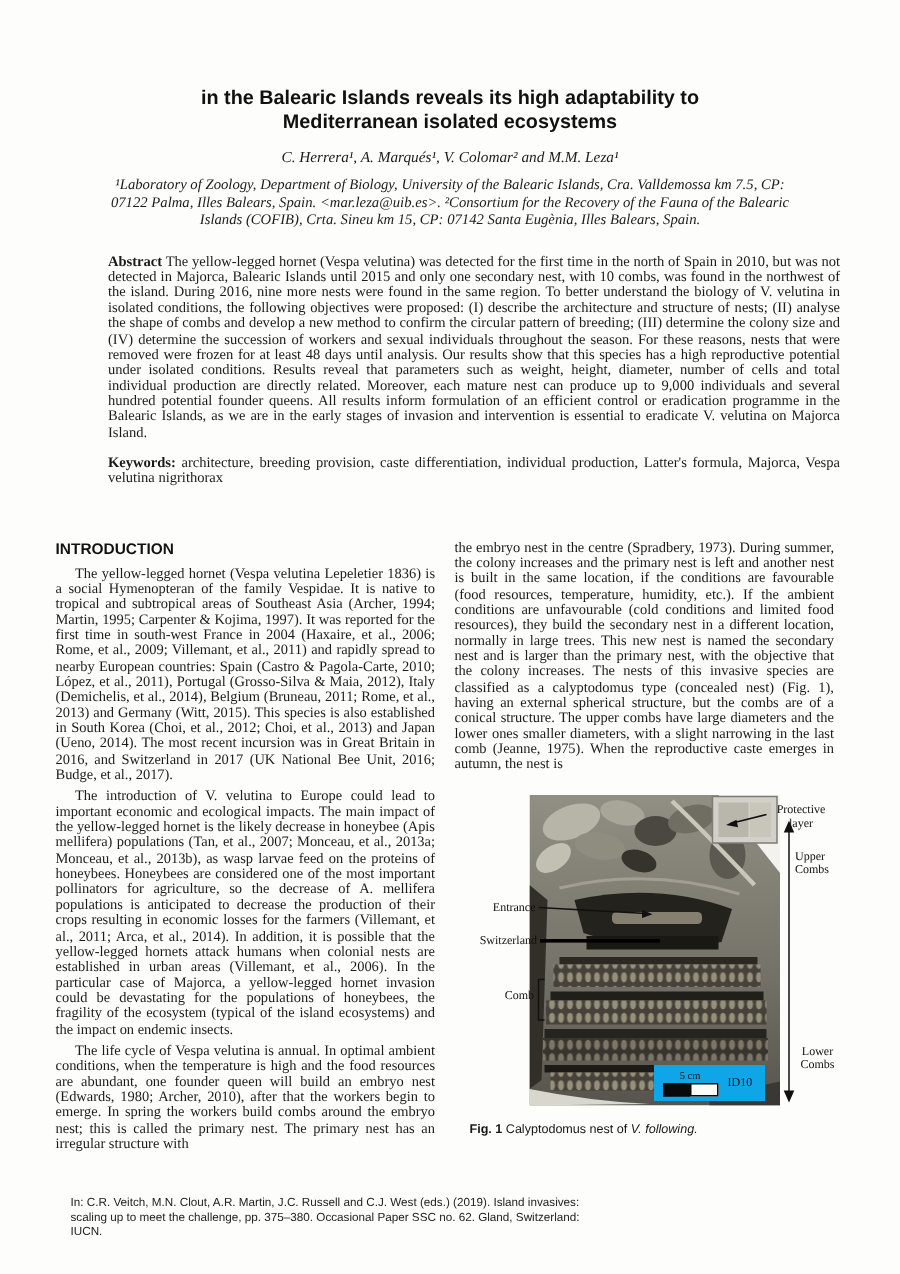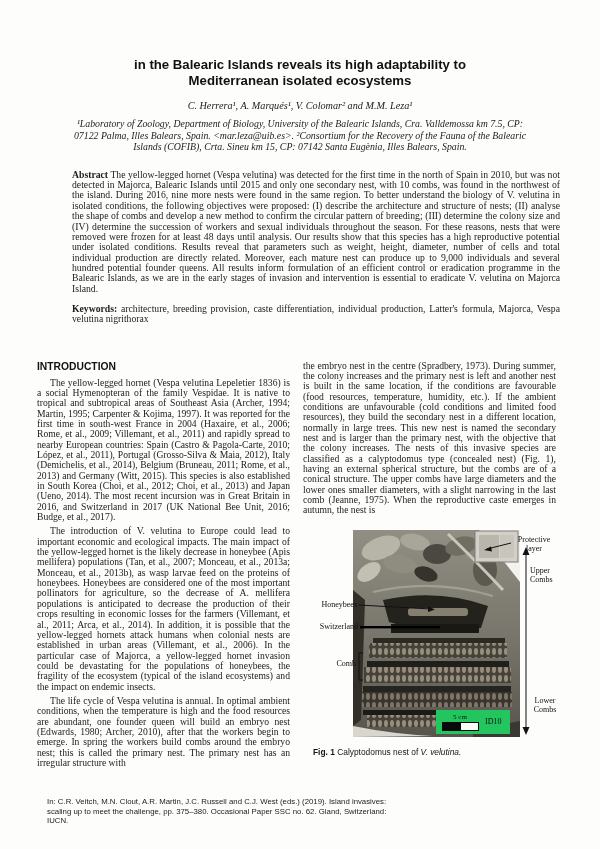--- a/index.html
+++ b/index.html
@@ -50,21 +50,21 @@
     font-family:"Liberation Serif","DejaVu Serif",serif;
   }
   .lbl-entrance{left:16px;top:70px;width:38px;text-align:right;}
   .lbl-attachment{left:8px;top:92px;width:47px;text-align:right;}
   .lbl-comb{left:28px;top:129px;width:25px;text-align:right;}
   .lbl-protective{left:206px;top:5px;width:50px;text-align:center;}
   .lbl-upper{left:227px;top:36px;width:30px;text-align:left;}
   .lbl-lower{left:227px;top:166px;width:30px;text-align:center;}
   .scale-chip{
     position:absolute;left:133px;top:180px;width:74px;height:24px;
-    background:#22c55e;display:flex;align-items:center;
+    background:#0ea5e9;display:flex;align-items:center;
   }
   .scale-left{width:40px;display:flex;flex-direction:column;align-items:center;margin-left:4px;}
   .scale-text{font-size:7px;line-height:8px;color:#111;}
   .scale-bar{display:flex;margin-top:1px;}
   .scale-bar .b1{width:17px;height:7px;background:#0a0a0a;border:1px solid #0a0a0a;border-right:none;}
   .scale-bar .b2{width:17px;height:7px;background:#fbfbf8;border:1px solid #0a0a0a;}
   .scale-id{font-size:8px;color:#111;margin-left:5px;}
   .fig-caption{
     margin:5px 0 0 10px;font-family:"Liberation Sans","DejaVu Sans",sans-serif;
     font-size:8.4px;line-height:10px;color:#161616;
@@ -164,38 +164,38 @@
           <polygon points="132,79.5 125,76.5 125,82" fill="#111"></polygon>
           <rect x="57" y="96" width="80" height="2.4" fill="#000"></rect>
           <path d="M60 123 L56 123 L56 150 L60 150" fill="none" stroke="#111" stroke-width="1"></path>
           <line x1="223" y1="24" x2="223" y2="198" stroke="#111" stroke-width="1"></line>
           <polygon points="223,17 219.5,25 226.5,25" fill="#111"></polygon>
           <polygon points="223,205 219.5,197 226.5,197" fill="#111"></polygon>
           <line x1="208" y1="13" x2="184" y2="19" stroke="#111" stroke-width="1"></line>
           <polygon points="181,20 188,16.5 189,21.5" fill="#111"></polygon>
         </svg>
 
-        <span class="fig-label lbl-entrance">Honeybees</span>
+        <span class="fig-label lbl-entrance">Entrance</span>
         <span class="fig-label lbl-attachment">Switzerland</span>
         <span class="fig-label lbl-comb">Comb</span>
         <span class="fig-label lbl-protective">Protective layer</span>
         <span class="fig-label lbl-upper">Upper Combs</span>
         <span class="fig-label lbl-lower">Lower Combs</span>
 
         <div class="scale-chip">
           <div class="scale-left">
             <span class="scale-text">5 cm</span>
             <span class="scale-bar">
                 <span class="b1"></span>
                 <span class="b2"></span>
               </span>
           </div>
           <span class="scale-id">ID10</span>
         </div>
       </div>
 
-      <p class="fig-caption"><span class="cap-lead">Fig. 1</span><span> </span><span>Calyptodomus nest of</span><span> </span><span class="cap-species">V. velutina.</span></p>
+      <p class="fig-caption"><span class="cap-lead">Fig. 1</span><span> </span><span>Calyptodomus nest of</span><span> </span><span class="cap-species">V. following.</span></p>
     </div>
   </div>
 
   <div class="footer">In: C.R. Veitch, M.N. Clout, A.R. Martin, J.C. Russell and C.J. West (eds.) (2019). Island invasives: scaling up to meet the challenge, pp. 375–380. Occasional Paper SSC no. 62. Gland, Switzerland: IUCN.</div>
 
 </div>
 
 </body></html>

